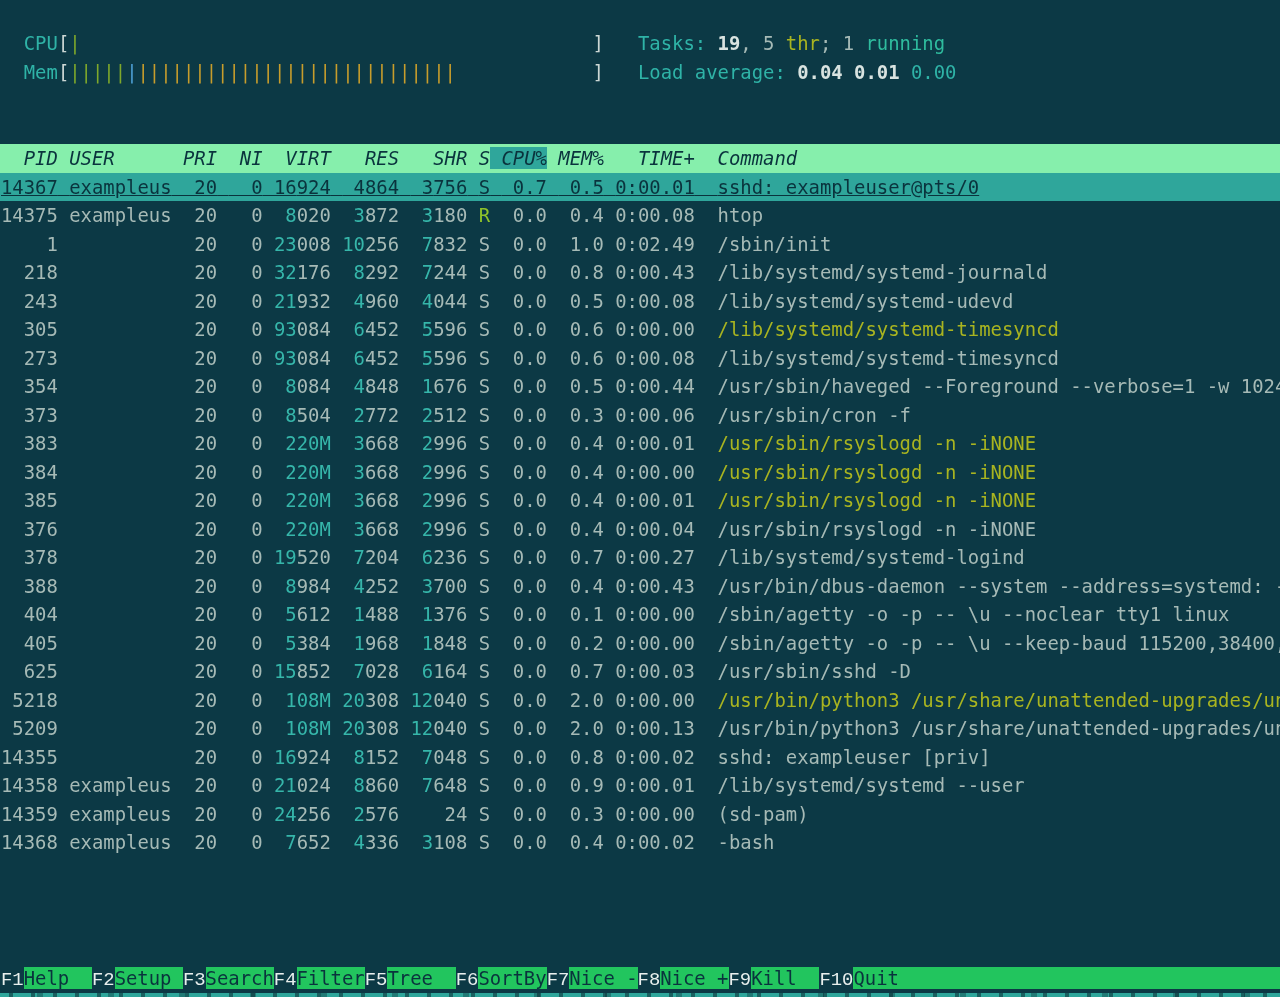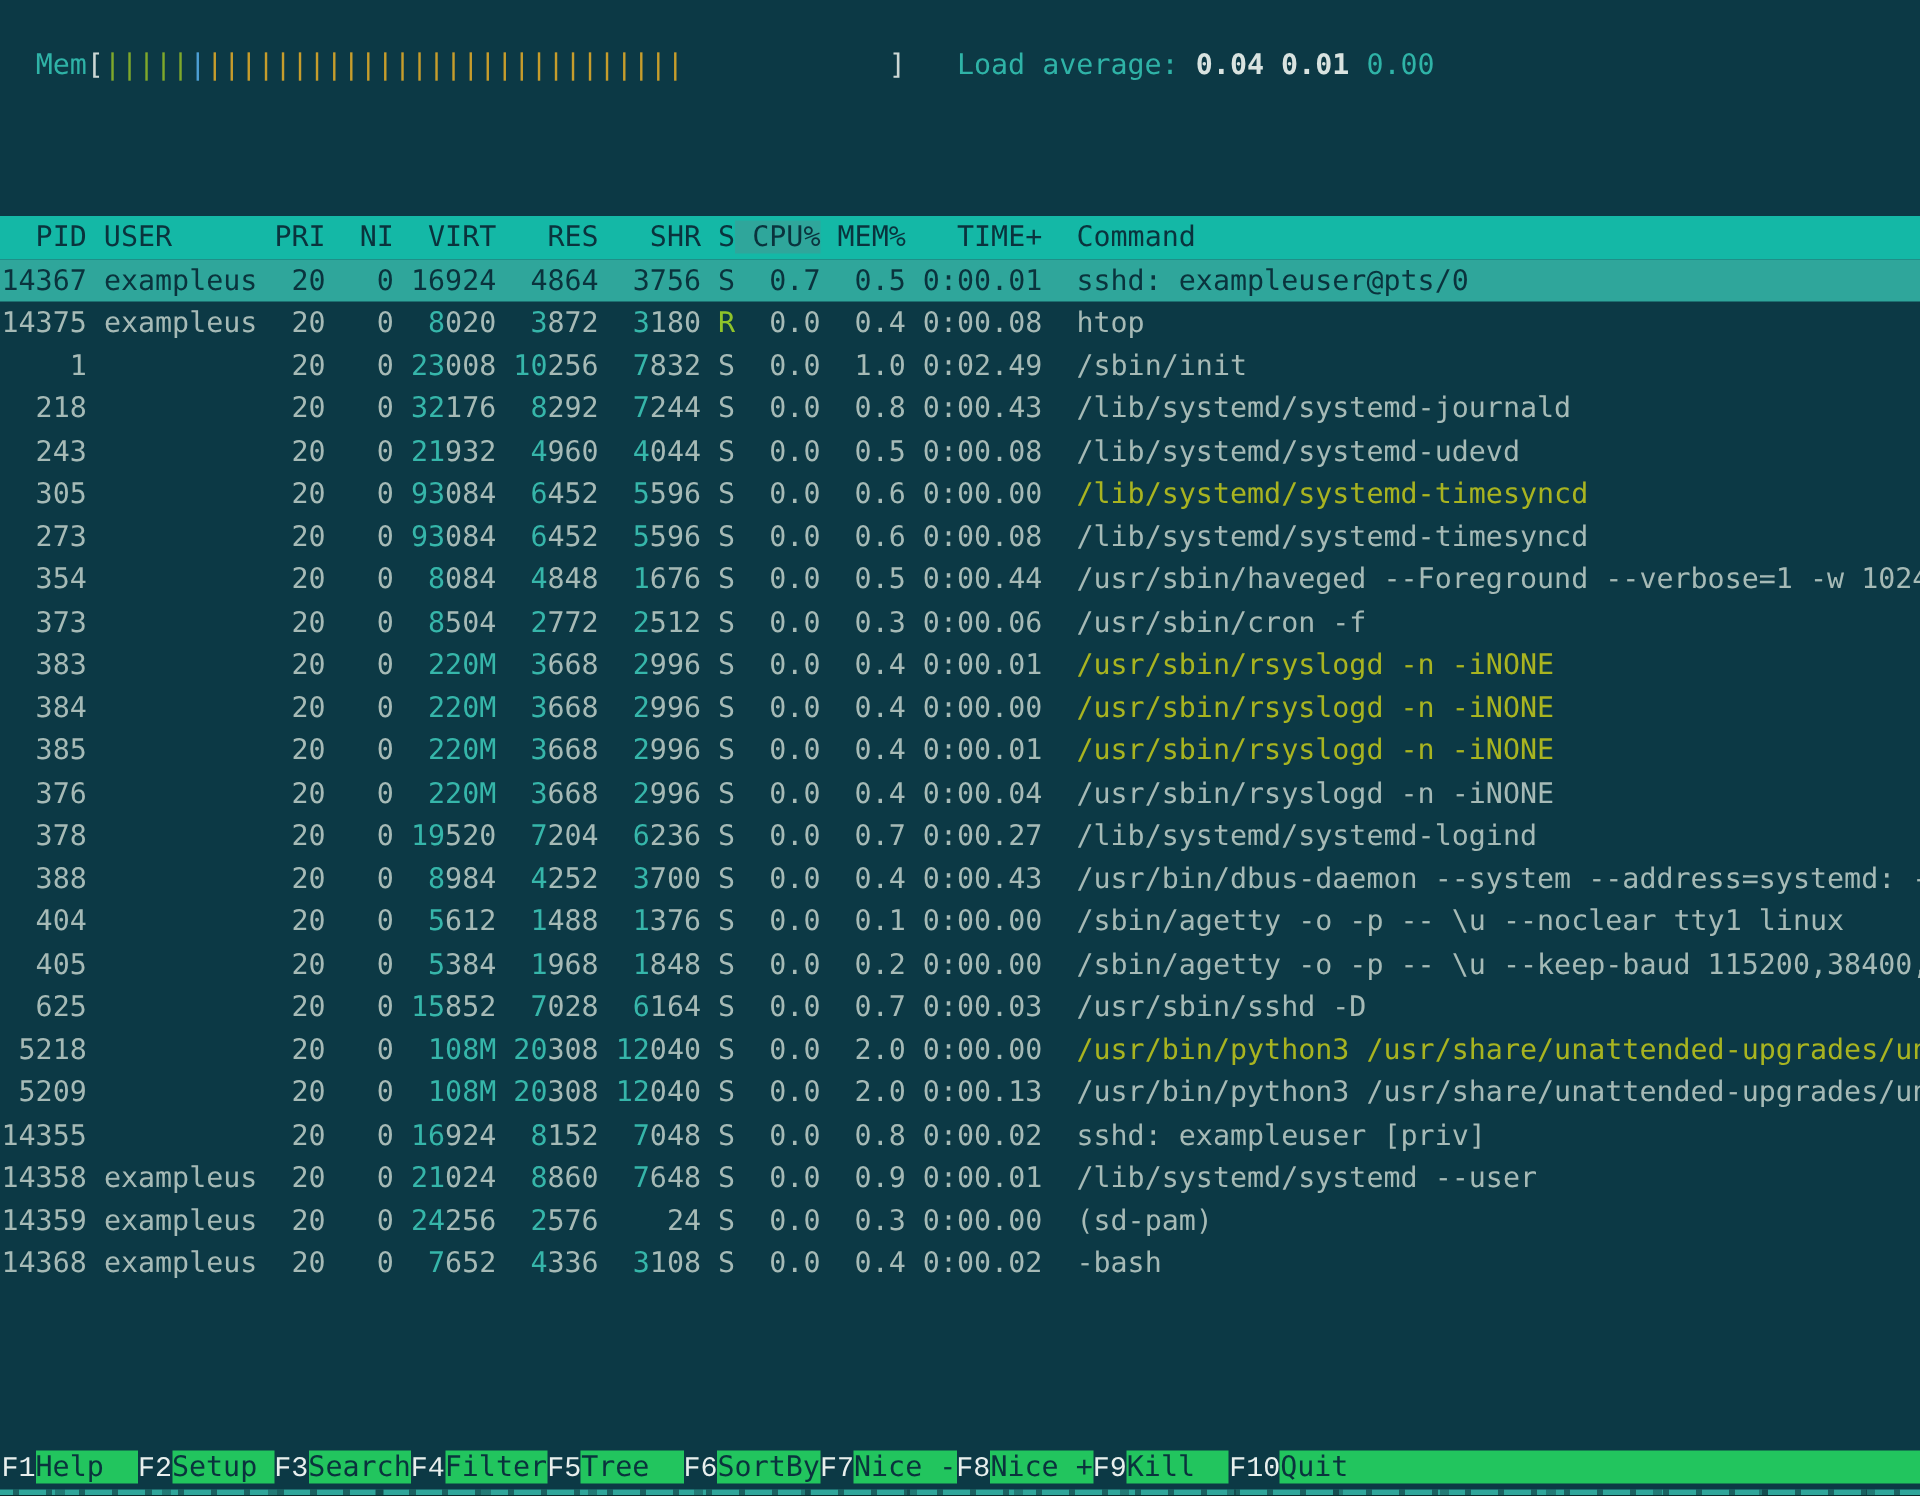--- a/index.html
+++ b/index.html
@@ -6,24 +6,24 @@
   .terminal{
     position:relative;width:1280px;height:997px;overflow:hidden;
     background:#0c3945;color:#a6bab6;
     font-family:"DejaVu Sans Mono","Liberation Mono",monospace;
     font-size:18.9px;line-height:28.5px;
   }
   .line,.row{white-space:pre;height:28.5px;}
   #meters{position:absolute;top:29px;left:1px;}
   #table{position:absolute;top:144px;left:0;width:100%;}
   .row{padding-left:1px;width:100%;box-sizing:border-box;}
-  .header{background:#14b8a6;color:#0a333d;}
+  .header{background:#86efac;color:#0a333d;font-style:italic;}
   .header .sort{background:#2fa69b;}
   .sel{background:#2fa69b;}
-  .sel span{color:#0a333d !important;font-weight:normal !important;}
+  .sel span{color:#0a333d !important;font-weight:normal !important;text-decoration:underline;}
   .t{color:#2fb3a7;}
   .w{color:#d9e3e0;font-weight:bold;}
   .c{color:#36b6aa;}
   .y{color:#a9b420;}
   .grn{color:#8fc32a;}
   .tg{color:#2fbc9e;}
   .br{color:#ccd7d4;}
   .mgreen{color:#7fa82b;}
   .mblue{color:#4d9fd4;}
   .myellow{color:#c79d2c;}
@@ -34,20 +34,21 @@
     background-image:
       repeating-linear-gradient(90deg, rgba(8,40,48,0) 0 9px, rgba(8,40,48,.55) 9px 13px, rgba(8,40,48,0) 13px 22px),
       repeating-linear-gradient(90deg, rgba(8,40,48,0) 0 37px, rgba(8,40,48,.35) 37px 43px, rgba(8,40,48,0) 43px 71px);
   }
 </style>
 </head>
 <body>
 
 <div class="terminal">
   <div id="meters">
+      <div class="line"><span>  </span><span class="t">CPU</span><span class="br">[</span><span class="mgreen">|</span><span>                                             </span><span class="br">]</span><span>   </span><span class="t">Tasks: </span><span class="w">19</span><span>, </span><span>5 </span><span class="y">thr</span><span>; </span><span>1 </span><span class="tg">running</span></div>
       <div class="line"><span>  </span><span class="t">Mem</span><span class="br">[</span><span class="mgreen">|||||</span><span class="mblue">|</span><span class="myellow">||||||||||||||||||||||||||||</span><span>            </span><span class="br">]</span><span>   </span><span class="t">Load average: </span><span class="w">0.04</span><span> </span><span class="w">0.01</span><span> </span><span class="t">0.00</span></div>
     </div>
   <div id="table">
       <div class="row header"><span class="hcol">  PID</span><span class="hcol"> USER     </span><span class="hcol"> PRI</span><span class="hcol">  NI</span><span class="hcol">  VIRT</span><span class="hcol">   RES</span><span class="hcol">   SHR</span><span class="hcol"> S</span><span class="hcol sort"> CPU%</span><span class="hcol"> MEM%</span><span class="hcol">   TIME+</span><span class="hcol">  Command</span></div>
       <div class="row sel"><span>14367</span><span> </span><span>exampleus</span><span> </span><span> 20</span><span> </span><span>  0</span><span> </span><span class="c">16</span><span>924</span><span> </span><span class="c"> 4</span><span>864</span><span> </span><span class="c"> 3</span><span>756</span><span> </span><span>S</span><span> </span><span> 0.7</span><span> </span><span> 0.5</span><span> </span><span>0:00.01</span><span>  </span><span>sshd: exampleuser@pts/0</span></div>
       <div class="row"><span>14375</span><span> </span><span>exampleus</span><span> </span><span> 20</span><span> </span><span>  0</span><span> </span><span class="c"> 8</span><span>020</span><span> </span><span class="c"> 3</span><span>872</span><span> </span><span class="c"> 3</span><span>180</span><span> </span><span class="grn">R</span><span> </span><span> 0.0</span><span> </span><span> 0.4</span><span> </span><span>0:00.08</span><span>  </span><span>htop</span></div>
       <div class="row"><span>    1</span><span> </span><span>         </span><span> </span><span> 20</span><span> </span><span>  0</span><span> </span><span class="c">23</span><span>008</span><span> </span><span class="c">10</span><span>256</span><span> </span><span class="c"> 7</span><span>832</span><span> </span><span>S</span><span> </span><span> 0.0</span><span> </span><span> 1.0</span><span> </span><span>0:02.49</span><span>  </span><span>/sbin/init</span></div>
       <div class="row"><span>  218</span><span> </span><span>         </span><span> </span><span> 20</span><span> </span><span>  0</span><span> </span><span class="c">32</span><span>176</span><span> </span><span class="c"> 8</span><span>292</span><span> </span><span class="c"> 7</span><span>244</span><span> </span><span>S</span><span> </span><span> 0.0</span><span> </span><span> 0.8</span><span> </span><span>0:00.43</span><span>  </span><span>/lib/systemd/systemd-journald</span></div>
       <div class="row"><span>  243</span><span> </span><span>         </span><span> </span><span> 20</span><span> </span><span>  0</span><span> </span><span class="c">21</span><span>932</span><span> </span><span class="c"> 4</span><span>960</span><span> </span><span class="c"> 4</span><span>044</span><span> </span><span>S</span><span> </span><span> 0.0</span><span> </span><span> 0.5</span><span> </span><span>0:00.08</span><span>  </span><span>/lib/systemd/systemd-udevd</span></div>
       <div class="row"><span>  305</span><span> </span><span>         </span><span> </span><span> 20</span><span> </span><span>  0</span><span> </span><span class="c">93</span><span>084</span><span> </span><span class="c"> 6</span><span>452</span><span> </span><span class="c"> 5</span><span>596</span><span> </span><span>S</span><span> </span><span> 0.0</span><span> </span><span> 0.6</span><span> </span><span>0:00.00</span><span>  </span><span class="y">/lib/systemd/systemd-timesyncd</span></div>

